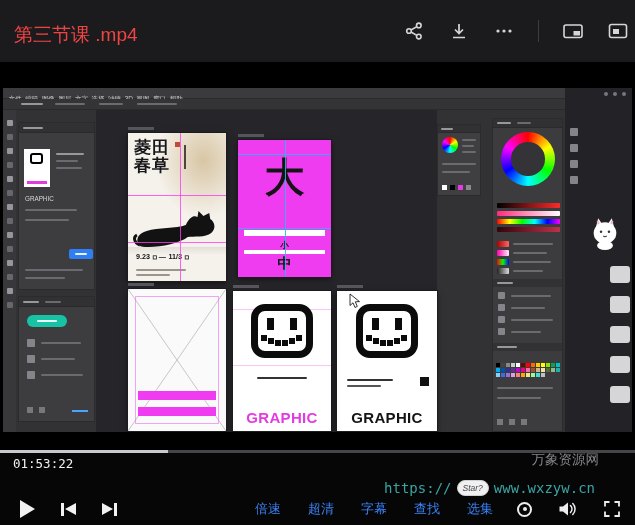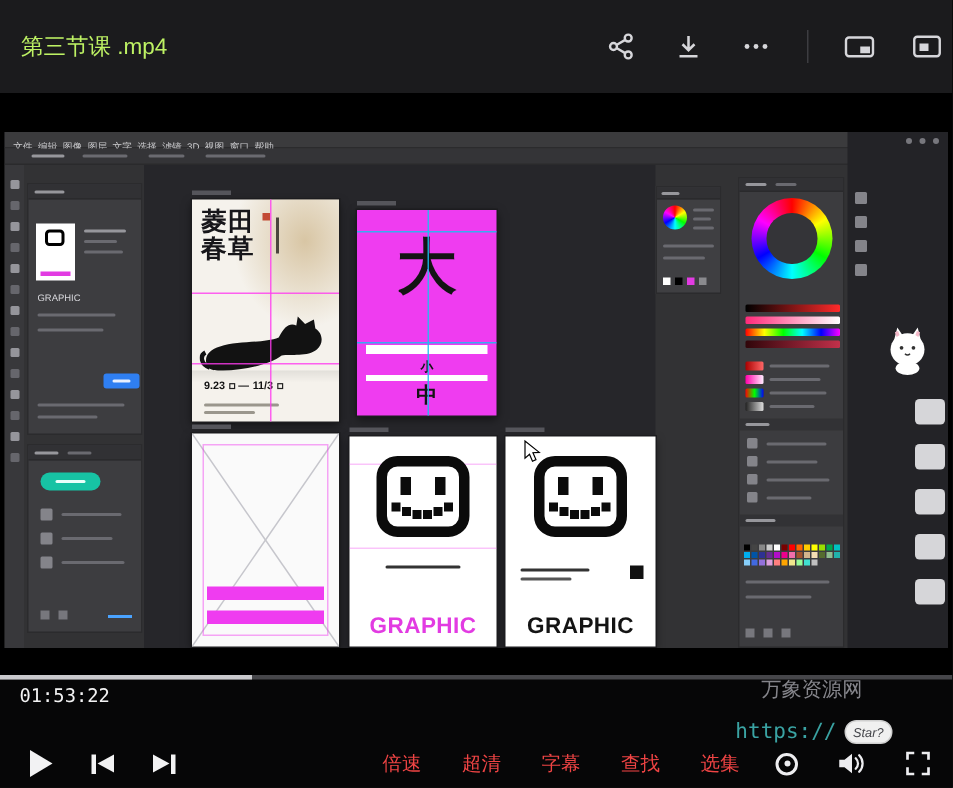--- a/index.html
+++ b/index.html
@@ -3,21 +3,21 @@
 <meta charset="utf-8">
 <style>
   *{box-sizing:border-box;margin:0;padding:0}
   html,body{background:#000}
   .screen{position:relative;width:635px;height:525px;background:#060607;overflow:hidden;
           font-family:"Liberation Sans",sans-serif;-webkit-font-smoothing:antialiased}
   .abs{position:absolute}
 
   
   .topbar{position:absolute;top:0;left:0;right:0;height:62px;background:#1b1b1d}
-  .vtitle{position:absolute;left:14px;top:22px;font-size:15px;color:#bef264}
+  .vtitle{position:absolute;left:14px;top:22px;font-size:19px;color:#ef4444}
   .tb-icons{position:absolute;right:6px;top:0;height:62px;display:flex;align-items:center;gap:23px}
   .tbi{width:22px;height:22px;display:flex;align-items:center;justify-content:center;cursor:pointer}
   .tb-sep{width:1px;height:22px;background:#3d3d41}
   .pill{height:38px;border-radius:19px;background:linear-gradient(135deg,#e9f1fd,#bfd4f2);
         display:flex;align-items:center;gap:6px;padding:0 12px 0 4px;cursor:pointer}
   .avatar{width:30px;height:30px;border-radius:50%;background:#f7c3d4;border:2px solid #fff;position:relative;overflow:hidden}
   .ear{position:absolute;top:2px;width:7px;height:7px;border-radius:50%;background:#ef9db8}
   .eyep{position:absolute;top:11px;width:3px;height:3px;border-radius:50%;background:#5a3040}
   .snout{position:absolute;left:9px;top:16px;width:10px;height:7px;border-radius:50%;background:#ef9db8}
   .snout i{position:absolute;top:2px;width:2px;height:3px;background:#c96f8e;border-radius:1px}
@@ -81,34 +81,34 @@
   .miniwheel{position:absolute;width:16px;height:16px;border-radius:50%;
              background:conic-gradient(#f00,#ff0,#0f0,#0ff,#00f,#f0f,#f00)}
   .stripsq{position:absolute;width:20px;height:17px;background:#d6d6d9;border-radius:3px}
   .icsq{position:absolute;width:8px;height:8px;background:#84848a;border-radius:1px}
 
   
   .progress{position:absolute;top:450px;left:0;width:635px;height:3px;background:#46464a;cursor:pointer}
   .played{height:3px;background:#c9c9cd}
   .time{position:absolute;left:13px;top:456px;font-family:"DejaVu Sans Mono",monospace;
         font-size:12.5px;color:#f2f2f3}
-  .sitewm{position:absolute;right:60px;top:451px;font-size:13.5px;color:#85858b}
+  .sitewm{position:absolute;right:36px;top:451px;font-size:13.5px;color:#85858b}
   .urlwm{position:absolute;right:40px;top:480px;display:flex;align-items:center;gap:5px;
          font-family:"DejaVu Sans Mono",monospace;font-size:14px;color:#3aa3a3}
   .badge{background:#f0f0f0;color:#44454a;border:1px solid #cfcfcf;border-radius:9px;
          padding:0 5px;font-size:8.5px;line-height:14px;font-family:"Liberation Sans",sans-serif;font-style:italic}
   .controls{position:absolute;left:0;right:0;top:494px;height:30px}
   .cgroup{position:absolute;top:0;height:30px;display:flex;align-items:center}
   .play{width:0;height:0;border-left:15px solid #f2f2f3;border-top:9px solid transparent;
         border-bottom:9px solid transparent;cursor:pointer}
   .skb{width:3px;height:13px;background:#f2f2f3}
   .tri-l{width:0;height:0;border-right:11px solid #f2f2f3;border-top:6.5px solid transparent;border-bottom:6.5px solid transparent}
   .tri-r{width:0;height:0;border-left:11px solid #f2f2f3;border-top:6.5px solid transparent;border-bottom:6.5px solid transparent}
   .skip{display:flex;align-items:center;gap:1px;cursor:pointer}
-  .cbtn{font-size:13px;color:#ef4444;cursor:pointer;white-space:nowrap}
+  .cbtn{font-size:13px;color:#3b82f6;cursor:pointer;white-space:nowrap}
   .ringicon{width:15px;height:15px;border:2px solid #ededf0;border-radius:50%;position:relative;cursor:pointer}
   .ringicon i{position:absolute;left:50%;top:50%;width:4px;height:4px;margin:-2px 0 0 -2px;border-radius:50%;background:#ededf0}
 </style>
 </head>
 <body>
 
 <div class="screen">
 
   <header class="topbar">
     <div class="vtitle">第三节课 .mp4</div>
@@ -429,20 +429,21 @@
   </div>
 
   <div class="progress">
     <div class="played" style="width: 26.5%;"></div>
   </div>
   <div class="time">01:53:22</div>
   <div class="sitewm">万象资源网</div>
   <div class="urlwm">
     <span>https://</span>
     <span class="badge">Star?</span>
+    <span>www.wxzyw.cn</span>
   </div>
 
   <div class="controls">
     <div class="cgroup" style="left:20px;gap:26px">
       <div class="play"></div>
       <div class="skip">
         <div class="skb"></div>
           <div class="tri-l"></div>
       </div>
       <div class="skip">

